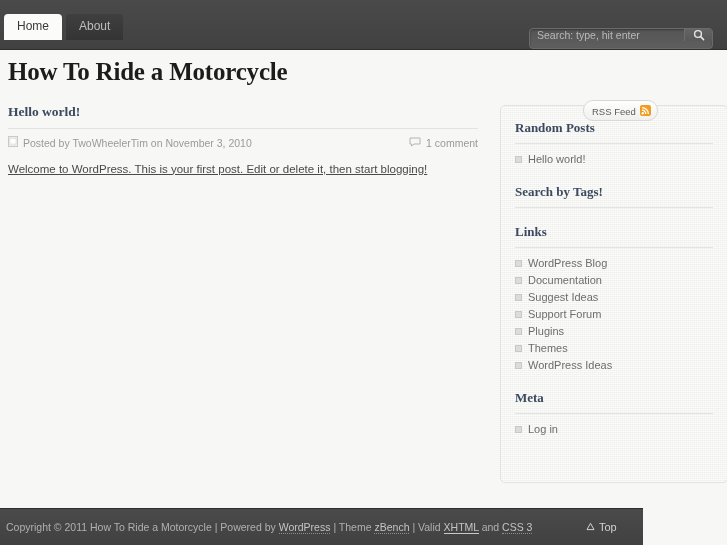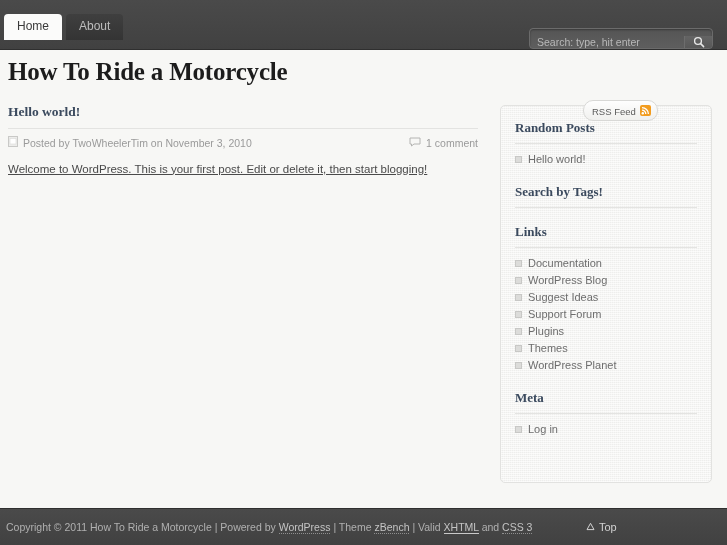--- a/index.html
+++ b/index.html
@@ -54,21 +54,21 @@
     background-image: linear-gradient(to bottom, #3f3f3f, #343434);
     color: #bdbdbd;
     margin-left: 4px;
   }
 
   
   #searchwrap {
     position: absolute;
     right: 14px; top: 28px;
     display: flex;
-    align-items: flex-end;
+    align-items: flex-start;
     background: #5a5a5a;
     background-image: linear-gradient(to bottom, #555, #5e5e5e);
     border: 1px solid #6b6b6b;
     border-radius: 4px;
     box-shadow: inset 0 1px 2px rgba(0,0,0,.35);
     height: 21px;
     box-sizing: border-box;
     overflow: hidden;
   }
   #searchinput {
@@ -155,21 +155,21 @@
     font-size: 11.5px;
     line-height: 17px;
     color: #4a4a4a;
     text-decoration: underline;
   }
 
   
   #sidebar {
     position: absolute;
     left: 500px; top: 105px;
-    width: 212px;
+    width: 228px;
     min-height: 378px;
     background-color: #f4f4f2;
     background-image:
       repeating-linear-gradient(0deg, rgba(255,255,255,.55) 0 1px, rgba(0,0,0,.012) 1px 2px),
       repeating-linear-gradient(90deg, rgba(255,255,255,.35) 0 1px, rgba(0,0,0,.012) 1px 2px);
     border: 1px solid #e2e2e0;
     border-radius: 5px;
     box-sizing: border-box;
     padding: 14px 14px 16px 14px;
   }
@@ -217,21 +217,21 @@
     flex: none;
     background: #dcdcda;
     border: 1px solid #c8c8c6;
     box-sizing: border-box;
   }
 
   
   #footer {
     position: absolute;
     left: 0; bottom: 0;
-    width: 727px; height: 37px;
+    width: 643px; height: 37px;
     background: #454545;
     background-image: linear-gradient(to bottom, #4a4a4a, #414141);
     border-top: 1px solid #2f2f2f;
     box-sizing: border-box;
   }
   #copyright {
     position: absolute;
     left: 6px; top: 12px;
     font-size: 10.5px;
     color: #b0b0b0;
@@ -337,45 +337,45 @@
   <section class="widget no-items">
     <h3 class="widget-title">Search by Tags!</h3>
   </section>
 
 
   <section class="widget">
     <h3 class="widget-title">Links</h3>
     <ul>
       <li>
         <span class="sqico"></span>
+        <span>WordPress Blog</span>
+      </li>
+      <li>
+        <span class="sqico"></span>
         <span>Documentation</span>
       </li>
       <li>
         <span class="sqico"></span>
-        <span>WordPress Blog</span>
-      </li>
-      <li>
-        <span class="sqico"></span>
         <span>Suggest Ideas</span>
       </li>
       <li>
         <span class="sqico"></span>
         <span>Support Forum</span>
       </li>
       <li>
         <span class="sqico"></span>
         <span>Plugins</span>
       </li>
       <li>
         <span class="sqico"></span>
         <span>Themes</span>
       </li>
       <li>
         <span class="sqico"></span>
-        <span>WordPress Planet</span>
+        <span>WordPress Ideas</span>
       </li>
     </ul>
   </section>
 
   <section class="widget">
     <h3 class="widget-title">Meta</h3>
     <ul>
       <li>
         <span class="sqico"></span>
         <span>Log in</span>

